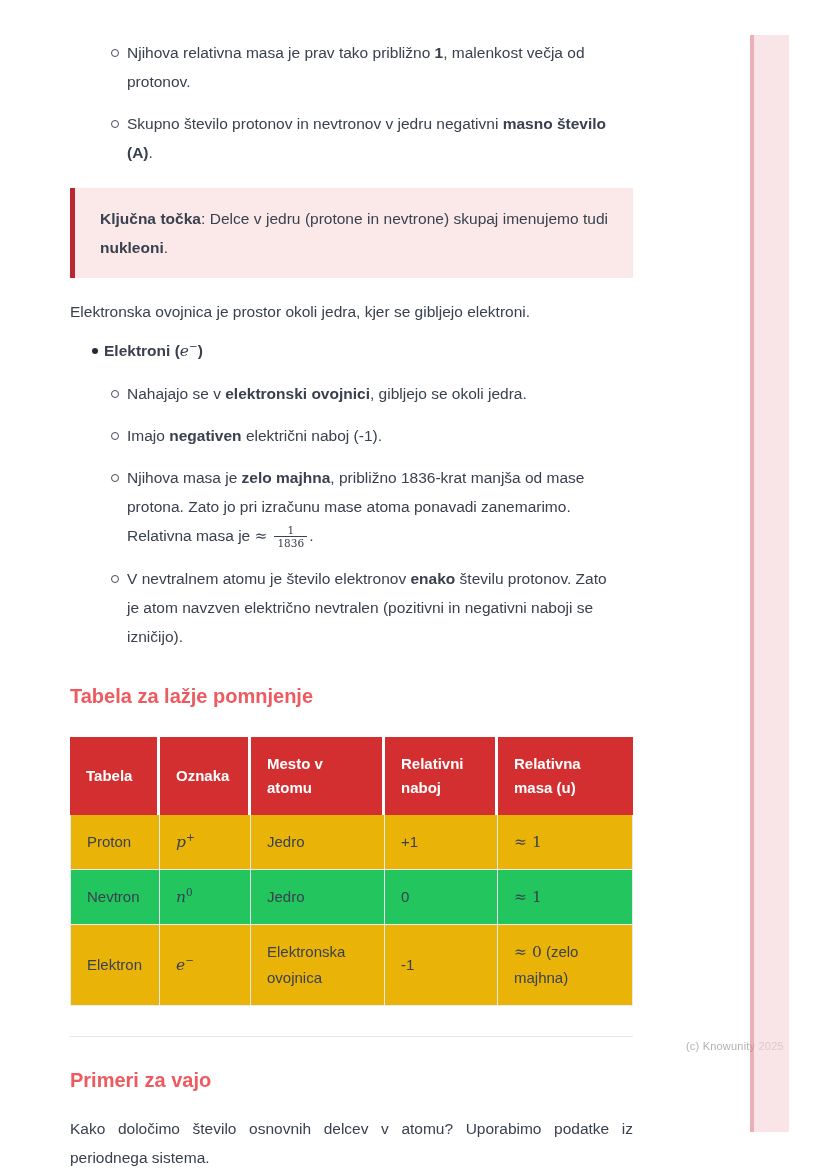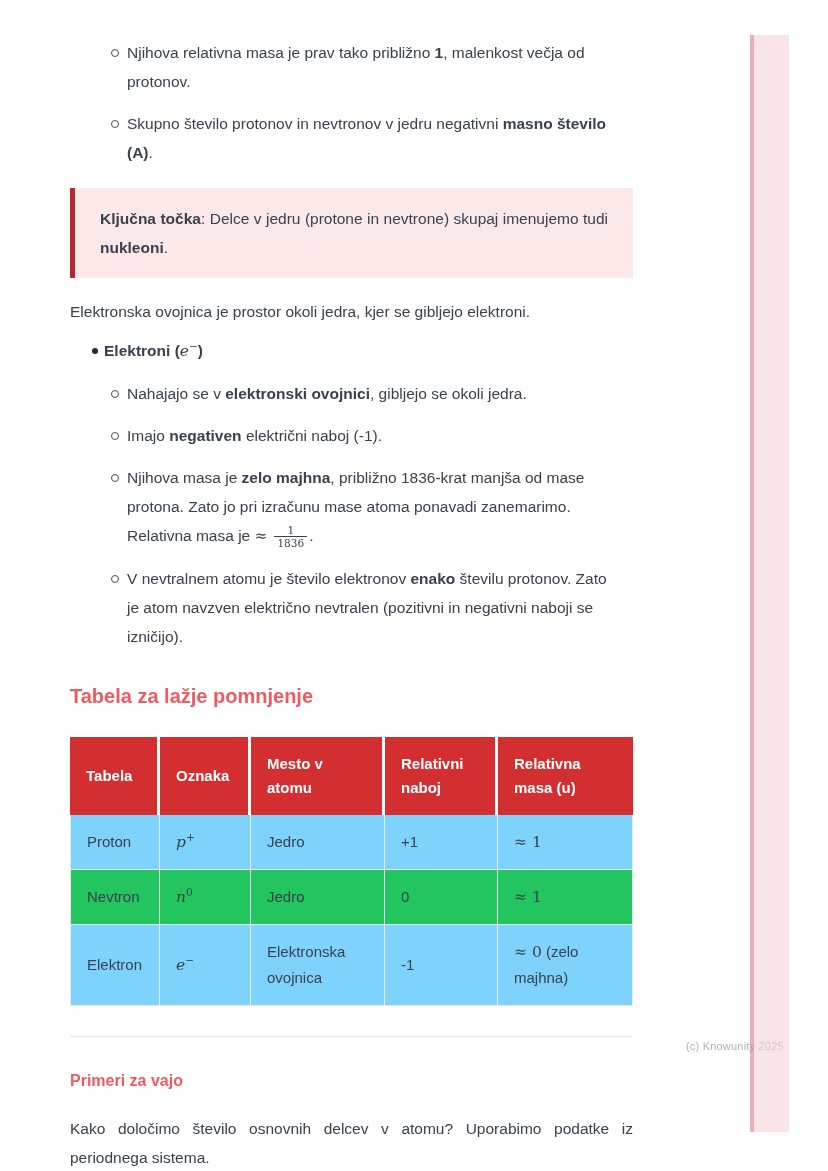--- a/index.html
+++ b/index.html
@@ -34,32 +34,32 @@
 
   
   .callout{
     margin-top:21px;background:var(--callout-bg,#fbe9ea);
     border-left:5px solid var(--callout-border,#bb2730);
     border-radius:0;padding:16px 25px;
   }
 
   
   .h3{font-size:20px;font-weight:700;color:var(--accent,#ee5a5f);margin:33px 0 0;line-height:24px;}
-  .h2{font-size:16px;font-weight:700;color:var(--accent,#ee5a5f);margin:29px 0 0;line-height:29px;}
+  .h2{font-size:20px;font-weight:700;color:var(--accent,#ee5a5f);margin:29px 0 0;line-height:29px;}
   .lead{margin-top:19px;}
 
   
   .ptable{width:563px;margin-top:29px;border-collapse:separate;border-spacing:0;font-size:15px;table-layout:fixed;}
   .ptable th{
     background:var(--table-header,#d32f31);color:#fff;font-weight:700;text-align:left;
     padding:15px 16px;line-height:24px;border-right:3px solid #fff;vertical-align:middle;
   }
   .ptable th:last-child{border-right:none;margin-top:26px;}
   .ptable td{
-    padding:14px 16px;line-height:26px;vertical-align:middle;background:#7dd3fc;
+    padding:14px 16px;line-height:26px;vertical-align:middle;background:#eab308;
     border-bottom:1px solid var(--border,#e8eaee);border-right:1px solid var(--border,#e8eaee);
   }
   .ptable td:first-child{border-left:1px solid var(--border,#e8eaee);}
   .ptable tr.striped td{background:#22c55e;}
 
   
   .divider{margin:30px 0 0;border:none;border-top:1px solid #e4e6ea;height:0;}
 
   
   .b{font-weight:700;}

